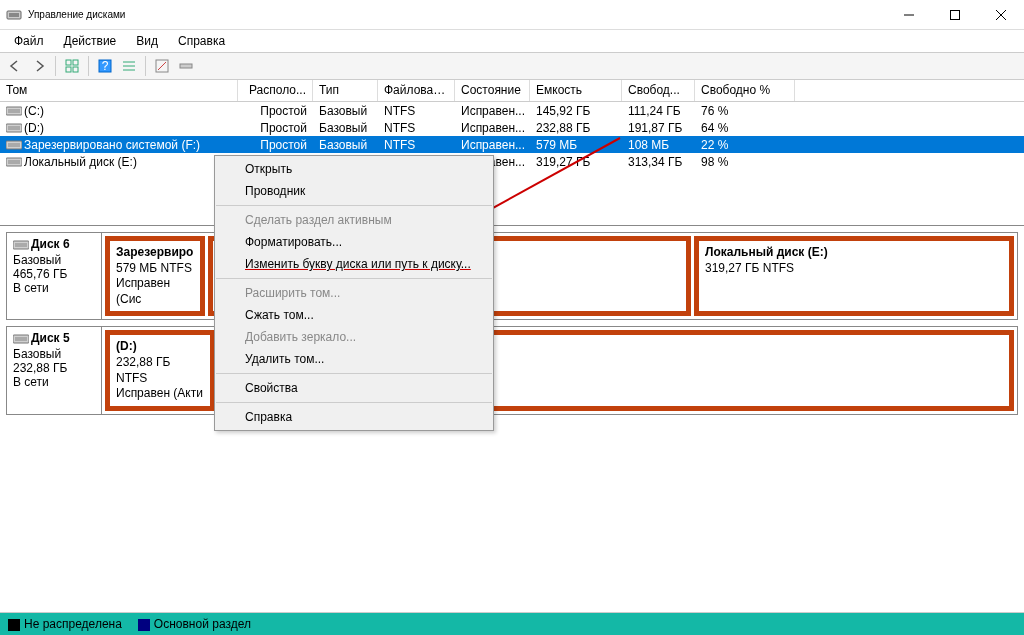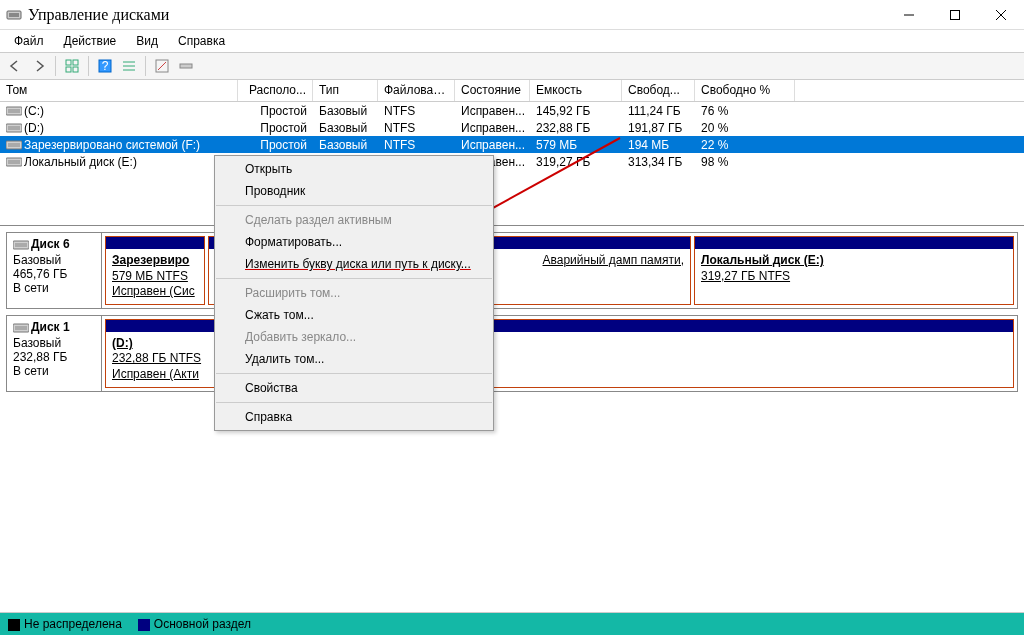--- a/index.html
+++ b/index.html
@@ -1,19 +1,19 @@
 <!DOCTYPE html>
 <html><head>
 <meta charset="utf-8">
 <style>
 * { margin:0; padding:0; box-sizing:border-box; font-family:"Segoe UI",Tahoma,sans-serif; font-size:12px; }
 body { background:#fff; width:1024px; height:635px; overflow:hidden; position:relative; }
 .titlebar { height:30px; display:flex; align-items:center; padding-left:6px; border-bottom:1px solid #ddd; }
 .titlebar .icon { width:16px; height:16px; margin-right:6px; display:inline-flex; align-items:center; justify-content:center; }
-.titlebar .title { flex:1; font-size:16px;font-family:Liberation Serif, serif; }
+.titlebar .title { flex:1; font-size:10px; }
 .winbtns { display:flex; }
 .winbtn { width:46px; height:30px; display:flex; align-items:center; justify-content:center; }
 .menubar { height:22px; display:flex; align-items:center; padding-left:6px; gap:4px; }
 .menubar span { padding:2px 8px; }
 .toolbar { height:28px; border-top:1px solid #ccc; border-bottom:1px solid #ccc; display:flex; align-items:center; padding-left:4px; gap:2px; background:#f5f5f5; }
 .tbtn { width:22px; height:22px; display:flex; align-items:center; justify-content:center; border:1px solid transparent; }
 .tbtn svg { width:16px; height:16px; }
 .tsep { width:1px; height:20px; background:#ccc; margin:0 3px; }
 .table-header { height:22px; display:flex; border-bottom:1px solid #ccc; background:#fff; }
 .th { border-right:1px solid #ddd; padding:3px 6px; overflow:hidden; white-space:nowrap; text-overflow:ellipsis; position:relative; }
@@ -21,21 +21,21 @@
 .trow { height:17px; display:flex; align-items:center; }
 .trow.sel { background:#0078d7; color:#fff; }
 .td { padding:0 6px; overflow:hidden; white-space:nowrap; }
 .vol-icon { width:16px; height:12px; display:inline-block; margin-right:2px; vertical-align:middle; }
 .vol-icon svg { width:16px; height:12px; }
 .disk-pane { padding:0; overflow:hidden; }
 .disk-row { display:flex; border:1px solid #888; margin:6px; background:#fff; }
 .disk-info { width:95px; border-right:1px solid #888; padding:4px 6px; }
 .disk-info .dname { font-weight:bold; }
 .disk-parts { flex:1; display:flex; padding:3px; gap:3px; }
-.part { border:1px solid #c2410c; flex:1; display:flex; flex-direction:column;text-decoration:underline; }
+.part { border:5px solid #c2410c; flex:1; display:flex; flex-direction:row; }
 .part .pbar { height:12px; background:#000080; }
 .part .pbody { padding:4px 6px; line-height:1.3; }
 .part .pname { font-weight:bold; }
 .legend { position:absolute; bottom:0; left:0; right:0; border-top:1px solid #ccc; padding:4px 8px; display:flex; gap:16px; background:#14b8a6; }
 .legend span::before { content:""; display:inline-block; width:12px; height:12px; margin-right:4px; vertical-align:middle; }
 .legend .unalloc::before { background:#000; }
 .legend .primary::before { background:#000080; }
 .context-menu { position:absolute; background:#f0f0f0; border:1px solid #999; box-shadow:2px 2px 4px rgba(0,0,0,0.2); padding:2px 0; z-index:100; width:280px; }
 .cm-item { padding:4px 24px 4px 30px; white-space:nowrap; }
 .cm-item.disabled { color:#888; }
@@ -159,33 +159,33 @@
       <div class="td c0"><span class="vol-icon"><svg viewBox="0 0 16 12">
             <rect x="0" y="2" width="16" height="8" rx="1" fill="#d0d0d0" stroke="#777"></rect>
             <rect x="2" y="4" width="12" height="4" fill="#aaa"></rect>
           </svg></span>(D:)</div>
       <div class="td c1">Простой</div>
       <div class="td c2">Базовый</div>
       <div class="td c3">NTFS</div>
       <div class="td c4">Исправен...</div>
       <div class="td c5">232,88 ГБ</div>
       <div class="td c6">191,87 ГБ</div>
-      <div class="td c7">20 %</div>
+      <div class="td c7">64 %</div>
     </div>
     <div class="trow sel">
       <div class="td c0"><span class="vol-icon"><svg viewBox="0 0 16 12">
             <rect x="0" y="2" width="16" height="8" rx="1" fill="#d0d0d0" stroke="#777"></rect>
             <rect x="2" y="4" width="12" height="4" fill="#aaa"></rect>
           </svg></span>Зарезервировано системой (F:)</div>
       <div class="td c1">Простой</div>
       <div class="td c2">Базовый</div>
       <div class="td c3">NTFS</div>
       <div class="td c4">Исправен...</div>
       <div class="td c5">579 МБ</div>
-      <div class="td c6">194 МБ</div>
+      <div class="td c6">108 МБ</div>
       <div class="td c7">22 %</div>
     </div>
     <div class="trow">
       <div class="td c0"><span class="vol-icon"><svg viewBox="0 0 16 12">
             <rect x="0" y="2" width="16" height="8" rx="1" fill="#d0d0d0" stroke="#777"></rect>
             <rect x="2" y="4" width="12" height="4" fill="#aaa"></rect>
           </svg></span>Локальный диск (E:)</div>
       <div class="td c1">Простой</div>
       <div class="td c2">Базовый</div>
       <div class="td c3">NTFS</div>
@@ -229,21 +229,21 @@
             <div>319,27 ГБ NTFS</div>
           </div>
         </div>
       </div>
     </div>
     <div class="disk-row">
       <div class="disk-info">
         <div style="margin-bottom:2px"><span class="vol-icon"><svg viewBox="0 0 16 12">
               <rect x="0" y="2" width="16" height="8" rx="1" fill="#d0d0d0" stroke="#777"></rect>
               <rect x="2" y="4" width="12" height="4" fill="#aaa"></rect>
-            </svg></span><span class="dname">Диск 1</span></div>
+            </svg></span><span class="dname">Диск 5</span></div>
         <div>Базовый</div>
         <div>232,88 ГБ</div>
         <div>В сети</div>
       </div>
       <div class="disk-parts">
         <div class="part" style="flex:0 0 110px">
           <div class="pbar"></div>
           <div class="pbody">
             <div class="pname">(D:)</div>
             <div>232,88 ГБ NTFS</div>

